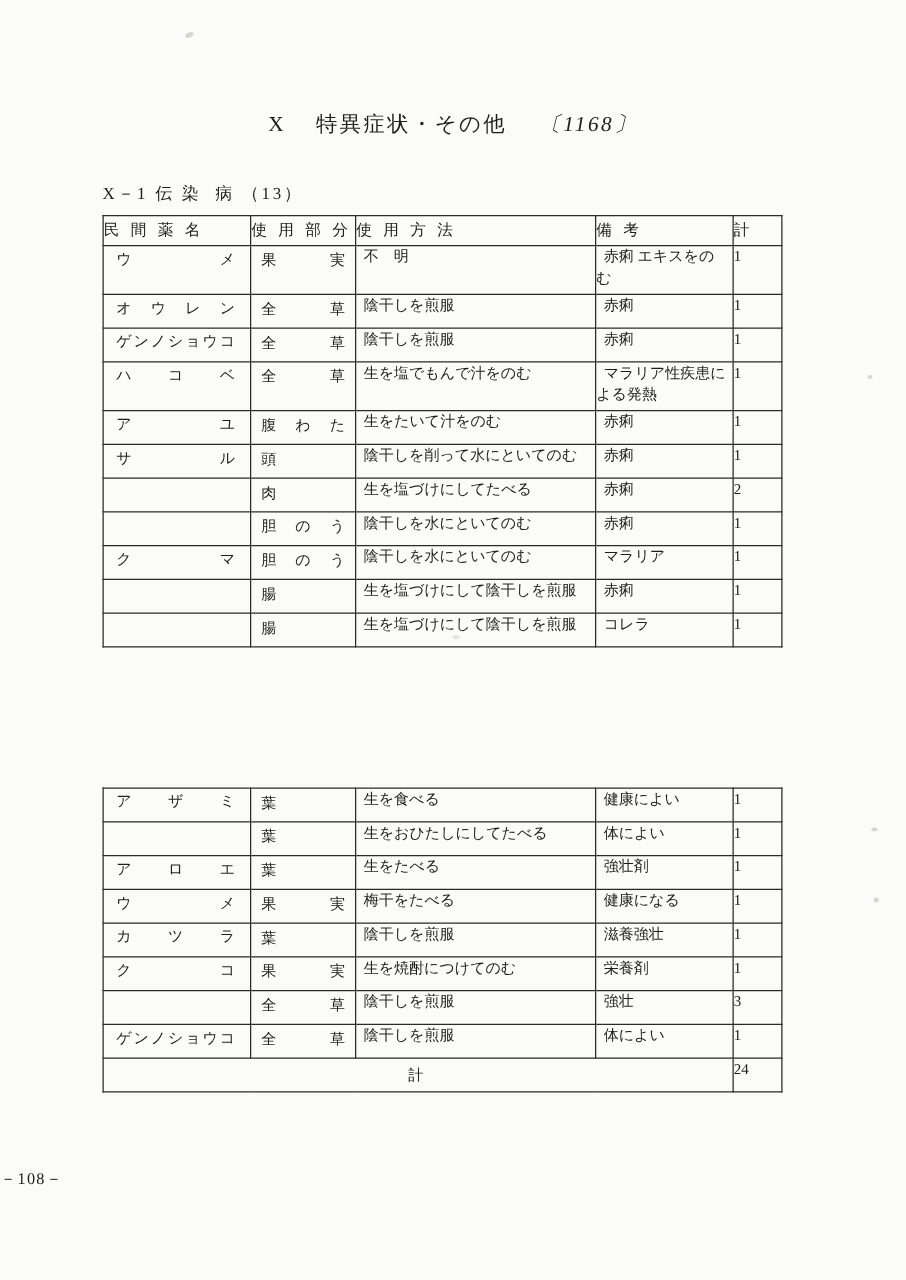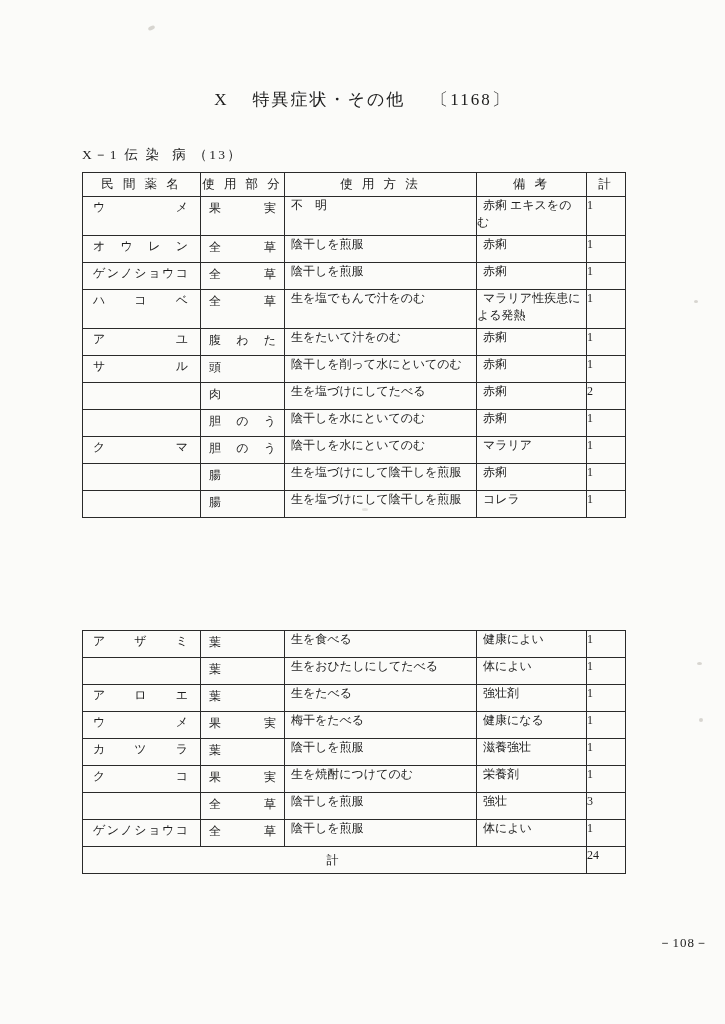--- a/index.html
+++ b/index.html
@@ -36,21 +36,21 @@
   .doc-title {
     position: absolute;
     left: 0; right: 0;
     top: 88px;
     text-align: center;
     font-size: 17px;
     letter-spacing: 2px;
     white-space: pre;
   }
   .doc-title .num { letter-spacing: 0; margin-right: 26px; }
-  .doc-title .brk { margin-left: 26px; }
+  .doc-title .brk { margin-left: 26px; font-style: italic; }
 
   .section-head {
     position: absolute;
     font-size: 13.5px;
     letter-spacing: 2.2px;
     white-space: pre;
   }
   .sec1 { left: 82px; top: 146px; }
   .sec2 { left: 82px; top: 604px; }
 
@@ -63,21 +63,20 @@
   table.grid td, table.grid th {
     border: 1px solid #2a2a2a;
     padding: 0;
     vertical-align: top;
     font-weight: normal;
   }
   .t1 { left: 82px; top: 172px; width: 543px; }
   .t2 { left: 82px; top: 630px; width: 543px; }
 
   .hdr td {
-    text-align: center;
     height: 23px;
     line-height: 23px;
     letter-spacing: 3px;
     font-size: 12.5px;
   }
 
   .c-name   { width: 118px; }
   .c-part   { width: 84px; }
   .c-method { width: 192px; }
   .c-note   { width: 110px; }
@@ -112,21 +111,21 @@
     text-align: center;
     letter-spacing: 4px;
     height: 26px;
     line-height: 26px;
   }
 
   .folio {
     position: absolute;
     left: 0; right: 16px;
     top: 934px;
-    text-align: right;
+    text-align: left;
     font-size: 13px;
     letter-spacing: 1px;
   }
 </style>
 </head>
 <body>
 
 <div class="page">
 
   <div class="speckle sp1"></div>

